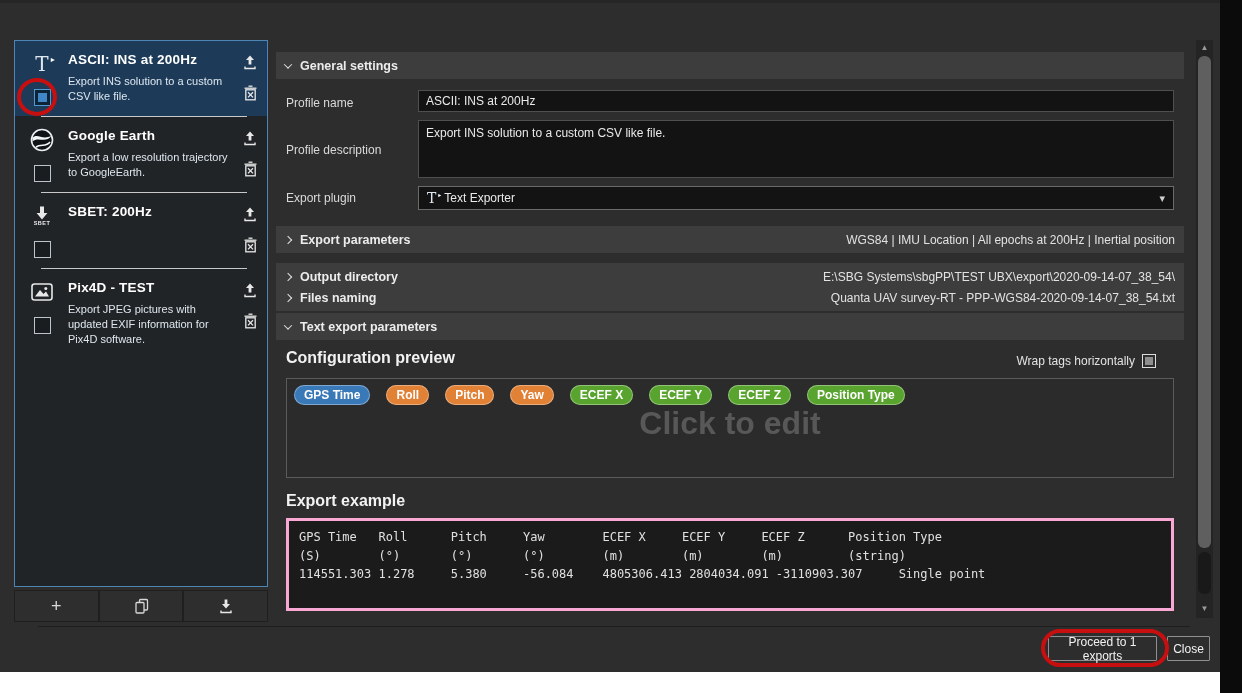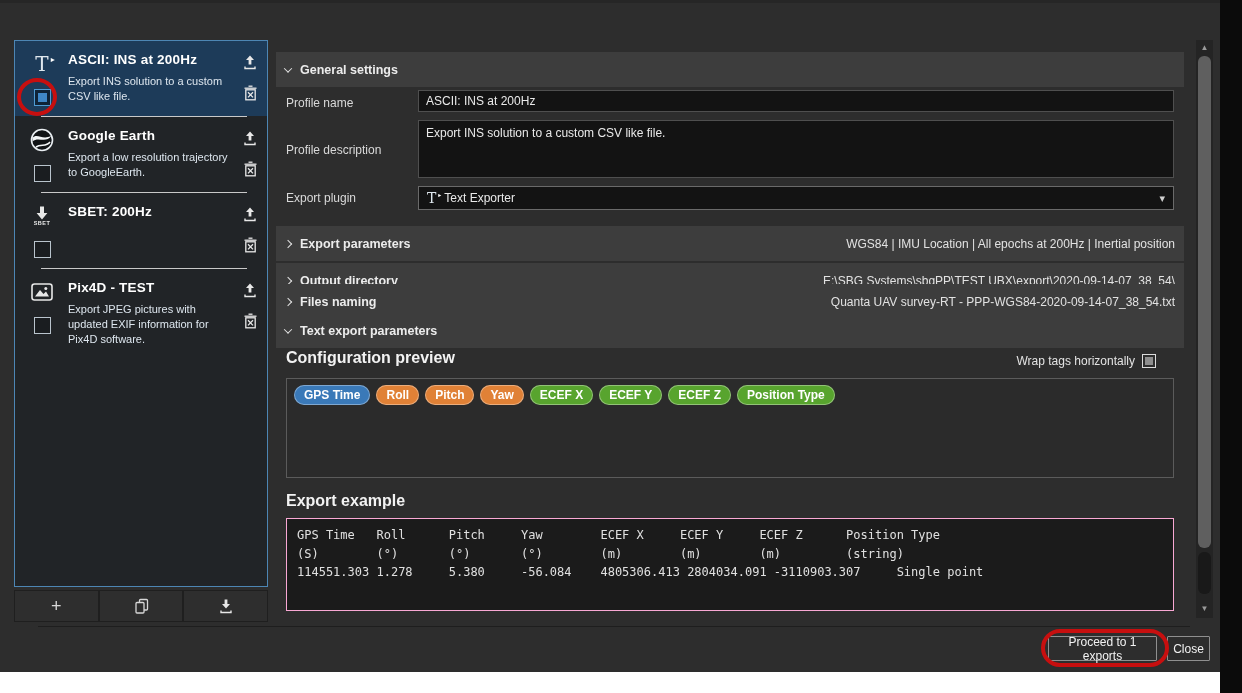--- a/index.html
+++ b/index.html
@@ -47,21 +47,21 @@
   .sbet-label { font-size:5.5px; font-weight:bold; letter-spacing:.5px; color:#e8e8e8; margin-top:-1px; }
   .ticon { position:relative; font-family:"DejaVu Serif", serif; font-size:20px; color:#dfe7ee; line-height:1; }
   .ticon .mini-arrow { position:absolute; right:-6px; top:2px; font-size:8px; color:#fff; }
 
   .profile-actions { position:absolute; left:14px; top:560px; width:254px; height:32px;
                      display:flex; background:#2e2e2e; }
   .action-btn { flex:1; display:flex; align-items:center; justify-content:center;
                 border:1px solid #1f1f1f; color:#d8d8d8; font-size:18px; background:#2e2e2e; }
 
   
-  .section-bar { position:absolute; left:276px; width:908px; height:35px; background:#3d3d3d;
+  .section-bar { position:absolute; left:276px; width:908px; height:27px; background:#3d3d3d;
                  display:flex; align-items:center; padding:8px 9px; gap:9px; }
   .section-bar .bar-label { font-size:12.5px; font-weight:bold; color:#ececec; }
   .section-bar .bar-value { flex:1; text-align:right; font-size:12px; color:#e2e2e2;
                             white-space:nowrap; overflow:hidden; }
   .chev { width:6px; height:6px; border-right:1.6px solid #e3e3e3; border-bottom:1.6px solid #e3e3e3;
           flex:none; }
   .chev.down { transform:rotate(45deg) translate(-1px,-1px); }
   .chev.right { transform:rotate(-45deg); }
 
   .form-label { position:absolute; left:286px; font-size:12px; color:#d9d9d9; }
@@ -79,29 +79,29 @@
   .big-title { position:absolute; left:286px; font-size:16px; font-weight:bold; color:#f2f2f2; }
 
   .wrap-row { position:absolute; right:64px; top:324px; display:flex; align-items:center; gap:7px; }
   .wrap-label { font-size:12px; color:#e3e3e3; }
   .wrap-check { width:14px; height:14px; border:1px solid #dcdcdc; background:#2d2d2d;
                 display:flex; align-items:center; justify-content:center; }
   .wrap-check .inner { width:8px; height:8px; background:#8e8e8e; }
 
   .preview-box { position:absolute; left:286px; top:348px; width:888px; height:100px;
                  border:1px solid #5b5b5b; background:#2b2b2b; padding:6px 7px; }
-  .tags-row { display:flex; gap:6px; }
+  .tags-row { display:flex; gap:16px; }
   .tag { height:20px; display:flex; align-items:center; padding:0 10px; border-radius:10px;
          font-size:12px; font-weight:bold; color:#ffffff; white-space:nowrap;
          box-shadow: inset 0 0 0 1px rgba(255,255,255,.35); }
   .click-to-edit { position:absolute; left:0; right:0; top:26px; text-align:center;
                    font-size:32px; font-weight:bold; color:#585858; }
 
   .example-box { position:absolute; left:286px; top:488px; width:888px; height:93px;
-                 background:#1b1b1b; border:1px solid #f9a8d4; padding:7px 10px; overflow:hidden; }
+                 background:#1b1b1b; border:3px solid #f9a8d4; padding:7px 10px; overflow:hidden; }
   .example-box pre { font-family:"DejaVu Sans Mono", monospace; font-size:12px; line-height:1.55;
                      color:#e0e0e0; }
 
   
   .scrollbar { position:absolute; left:1196px; top:10px; width:17px; height:578px; background:#242424; }
   .scroll-arrow { position:absolute; left:0; width:17px; text-align:center; font-size:8px; color:#9a9a9a; }
   .scroll-thumb { position:absolute; left:2px; top:16px; width:13px; height:492px;
                   background:#5f5f5f; border-radius:6px; }
   .scroll-dark { position:absolute; left:2px; top:512px; width:13px; height:42px;
                  background:#191919; border-radius:6px; }
@@ -324,20 +324,21 @@
         <div class="tags-row">
           <span class="tag" style="background: rgb(58, 121, 184);">GPS Time</span>
           <span class="tag" style="background: rgb(224, 129, 54);">Roll</span>
           <span class="tag" style="background: rgb(224, 129, 54);">Pitch</span>
           <span class="tag" style="background: rgb(224, 129, 54);">Yaw</span>
           <span class="tag" style="background: rgb(88, 164, 46); text-align: right;">ECEF X</span>
           <span class="tag" style="background: rgb(88, 164, 46);">ECEF Y</span>
           <span class="tag" style="background: rgb(88, 164, 46);">ECEF Z</span>
           <span class="tag" style="background: rgb(88, 164, 46);">Position Type</span>
         </div>
+        <div class="click-to-edit">Click to edit</div>
       </div>
 
       <div class="big-title" style="top:462px;">Export example</div>
       <div class="example-box">
         <pre>GPS Time   Roll      Pitch     Yaw        ECEF X     ECEF Y     ECEF Z      Position Type
 (S)        (°)       (°)       (°)        (m)        (m)        (m)         (string)
 114551.303 1.278     5.380     -56.084    4805306.413 2804034.091 -3110903.307     Single point</pre>
       </div>
 
       <div class="scrollbar">

